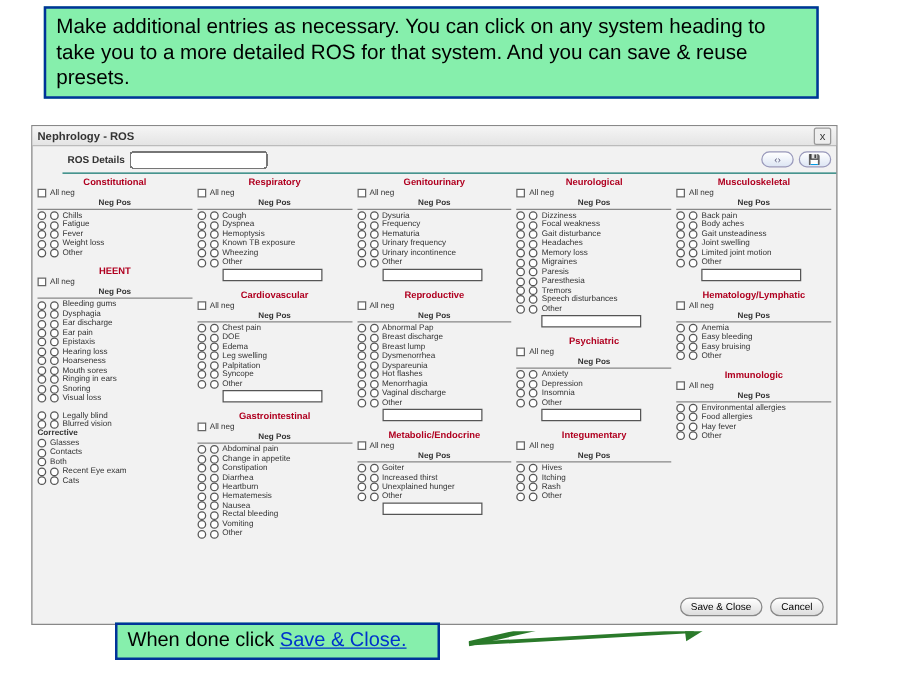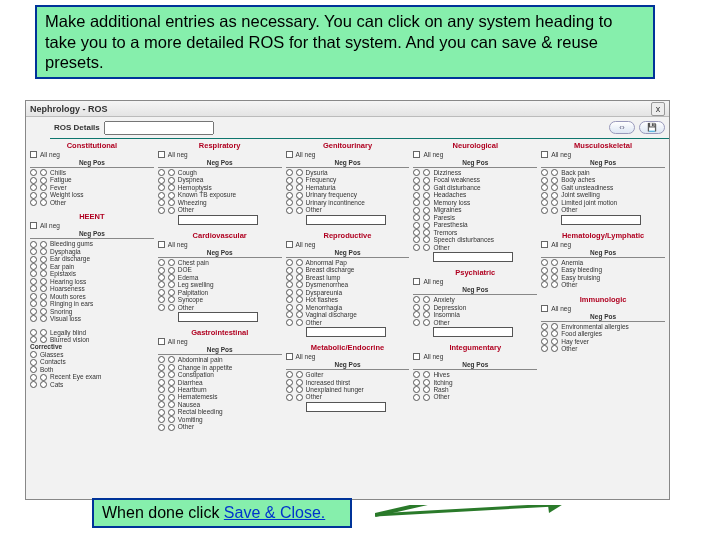--- a/index.html
+++ b/index.html
@@ -795,20 +795,24 @@
           </div>
           <div class="row">
       <span class="r"></span>
       <span class="r"></span>
       <span>Other</span>
           </div>
         </div>
       </div>
     </div>
 
+  <div class="footer-btns">
+    <span class="btn">Save &amp; Close</span>
+    <span class="btn">Cancel</span>
+  </div>
 </div>
 
 <div class="callout callout-bottom">
   <span>When done click </span><span class="blue">Save &amp; Close.</span>
 </div>
 
 <div class="arrow">
   <svg width="190" height="20" viewBox="0 0 190 20">
     <line x1="0" y1="10" x2="175" y2="-30" stroke="#2a7a2a" stroke-width="4"></line>
     <polygon points="190,-38 170,-38 178,-22" fill="#2a7a2a"></polygon>

